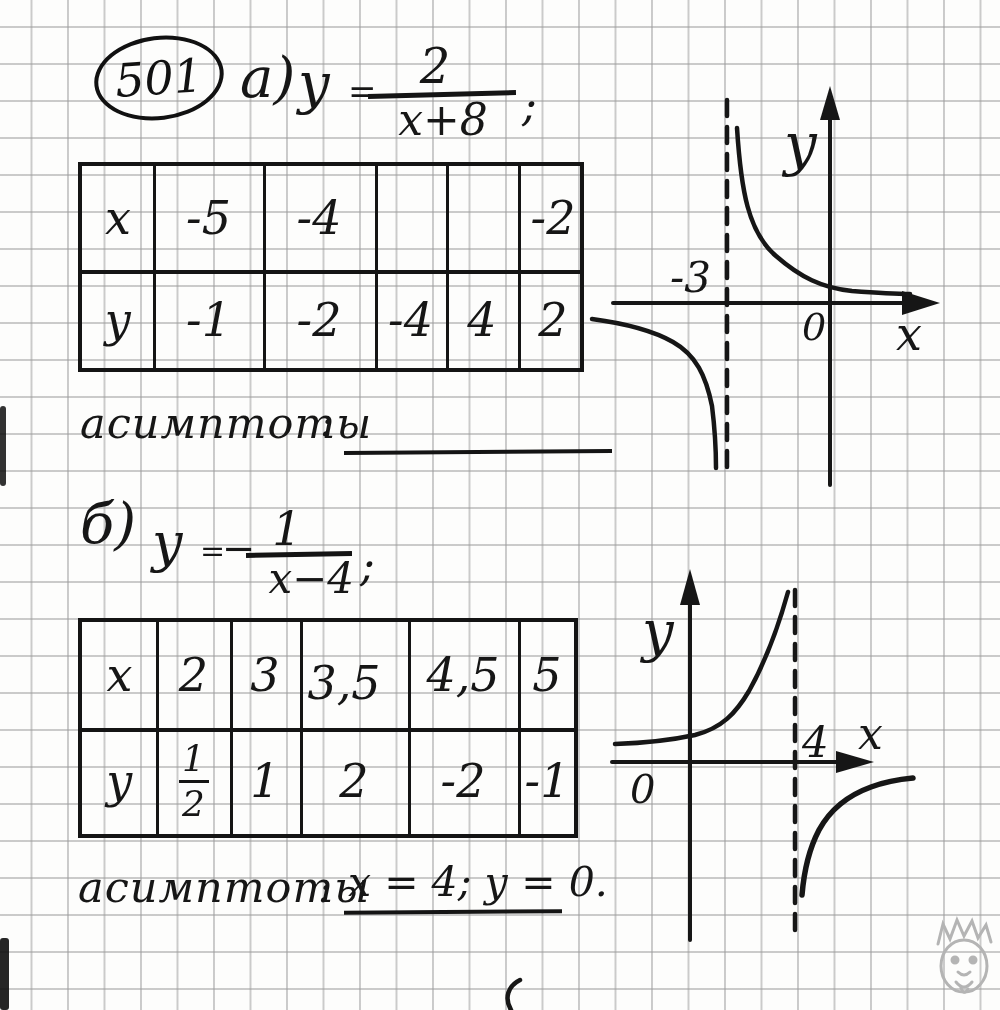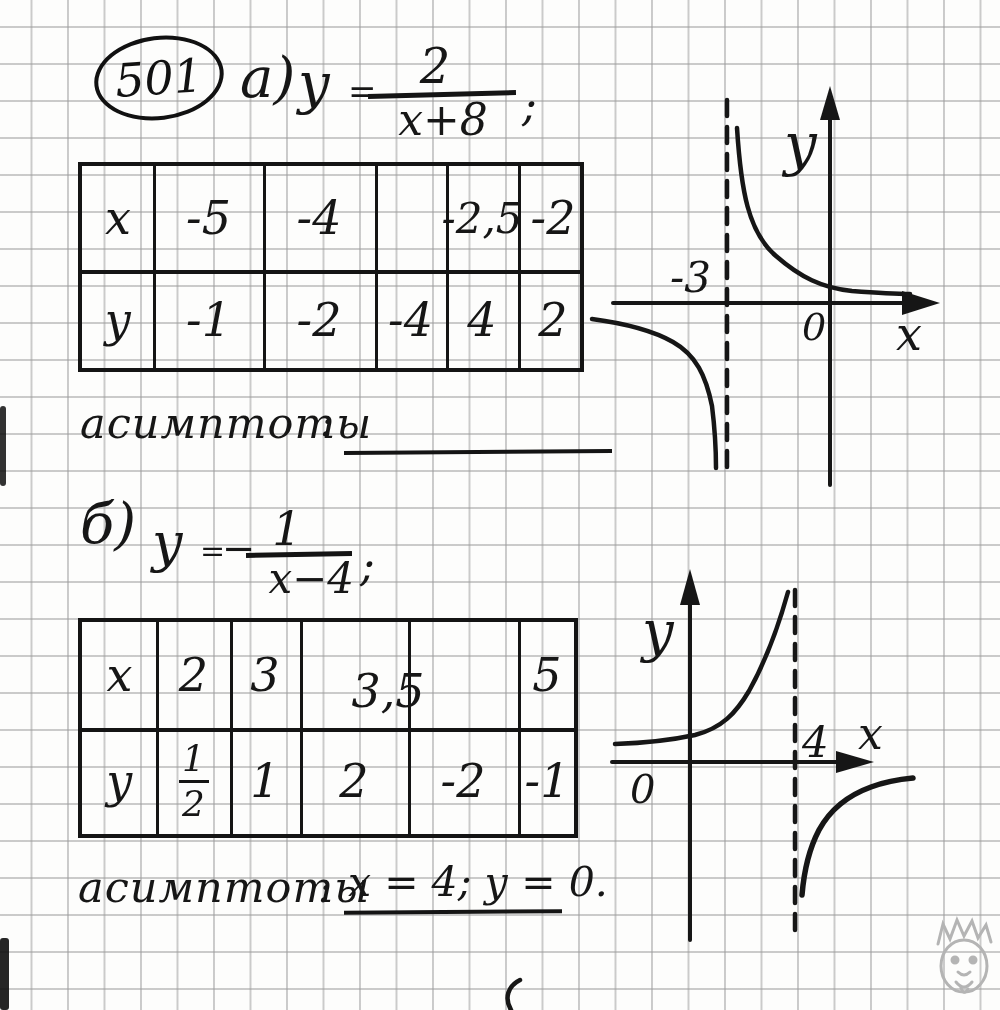--- a/index.html
+++ b/index.html
@@ -53,21 +53,20 @@
   <div class="tbl" style="left:78px;top:162px;width:506px;height:210px;">
     <div class="hline" style="top:104px;"></div>
     <div class="vline" style="left:71px;"></div>
     <div class="vline" style="left:181px;"></div>
     <div class="vline" style="left:293px;"></div>
     <div class="vline" style="left:364px;"></div>
     <div class="vline" style="left:436px;"></div>
     <div class="cell" style="left:0;top:0;width:72px;height:104px;">х</div>
     <div class="cell" style="left:72px;top:0;width:109px;height:104px;">-5</div>
     <div class="cell" style="left:181px;top:0;width:112px;height:104px;">-4</div>
-    <div class="cell" style="left:364px;top:0;width:72px;height:104px;font-size:42px;">-2,5</div>
     <div class="cell" style="left:436px;top:0;width:70px;height:104px;">-2</div>
     <div class="cell" style="left:0;top:104px;width:72px;height:100px;">у</div>
     <div class="cell" style="left:72px;top:104px;width:109px;height:100px;">-1</div>
     <div class="cell" style="left:181px;top:104px;width:112px;height:100px;">-2</div>
     <div class="cell" style="left:293px;top:104px;width:71px;height:100px;">-4</div>
     <div class="cell" style="left:364px;top:104px;width:72px;height:100px;">4</div>
     <div class="cell" style="left:436px;top:104px;width:70px;height:100px;">2</div>
   </div>
 
   <div class="hw" style="left:80px;top:402px;font-size:43px;letter-spacing:1px;">асимптоты</div>
@@ -88,21 +87,22 @@
   <div class="tbl" style="left:78px;top:618px;width:500px;height:220px;">
     <div class="hline" style="top:106px;"></div>
     <div class="vline" style="left:74px;"></div>
     <div class="vline" style="left:148px;"></div>
     <div class="vline" style="left:218px;"></div>
     <div class="vline" style="left:326px;"></div>
     <div class="vline" style="left:436px;"></div>
     <div class="cell" style="left:0;top:0;width:75px;height:106px;">х</div>
     <div class="cell" style="left:75px;top:0;width:73px;height:106px;">2</div>
     <div class="cell" style="left:148px;top:0;width:70px;height:106px;">3</div>
-    <div class="cell" style="left:218px;top:16px;width:88px;height:106px;margin-left:44px;">3,5</div>
+    <div class="cell" style="left:218px;top:8px;width:88px;height:106px;">3,5</div>
+    <div class="cell" style="left:326px;top:0;width:110px;height:106px;">4,5</div>
     <div class="cell" style="left:436px;top:0;width:58px;height:106px;">5</div>
     <div class="cell" style="left:0;top:106px;width:75px;height:106px;">у</div>
     <div class="cell" style="left:75px;top:106px;width:73px;height:106px;">
       <span class="frac-sm">
         <span class="n">1</span>
         <span class="b"></span>
         <span class="d">2</span>
       </span>
     </div>
     <div class="cell" style="left:148px;top:106px;width:70px;height:106px;">1</div>

